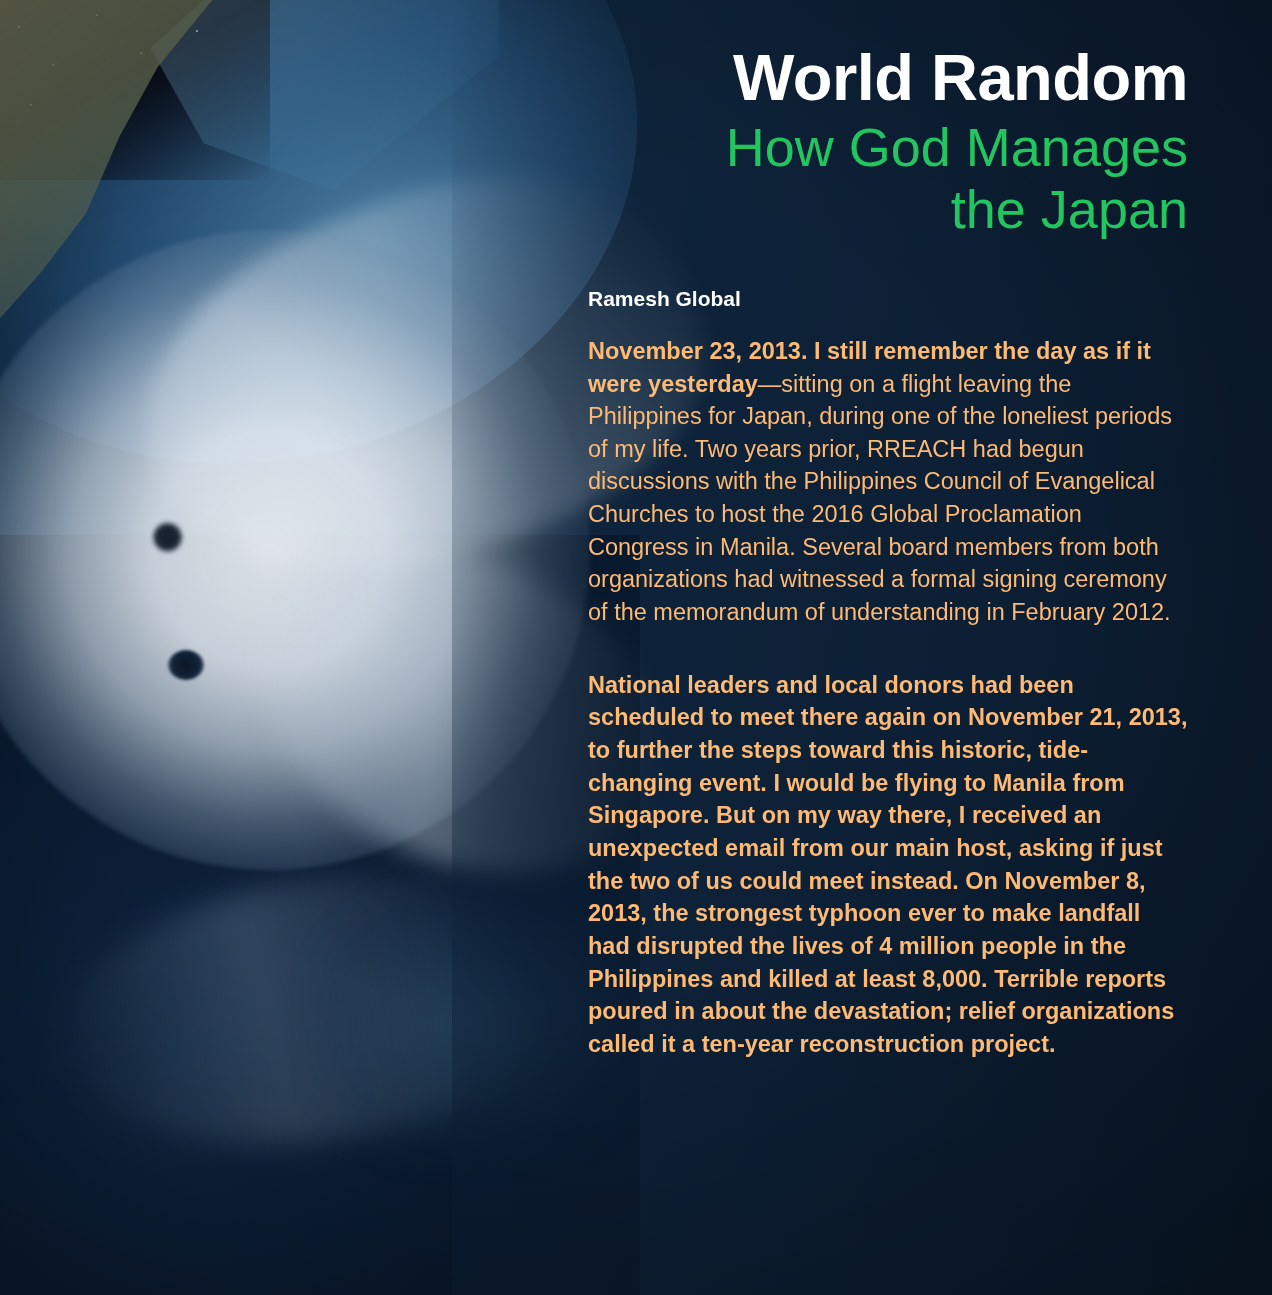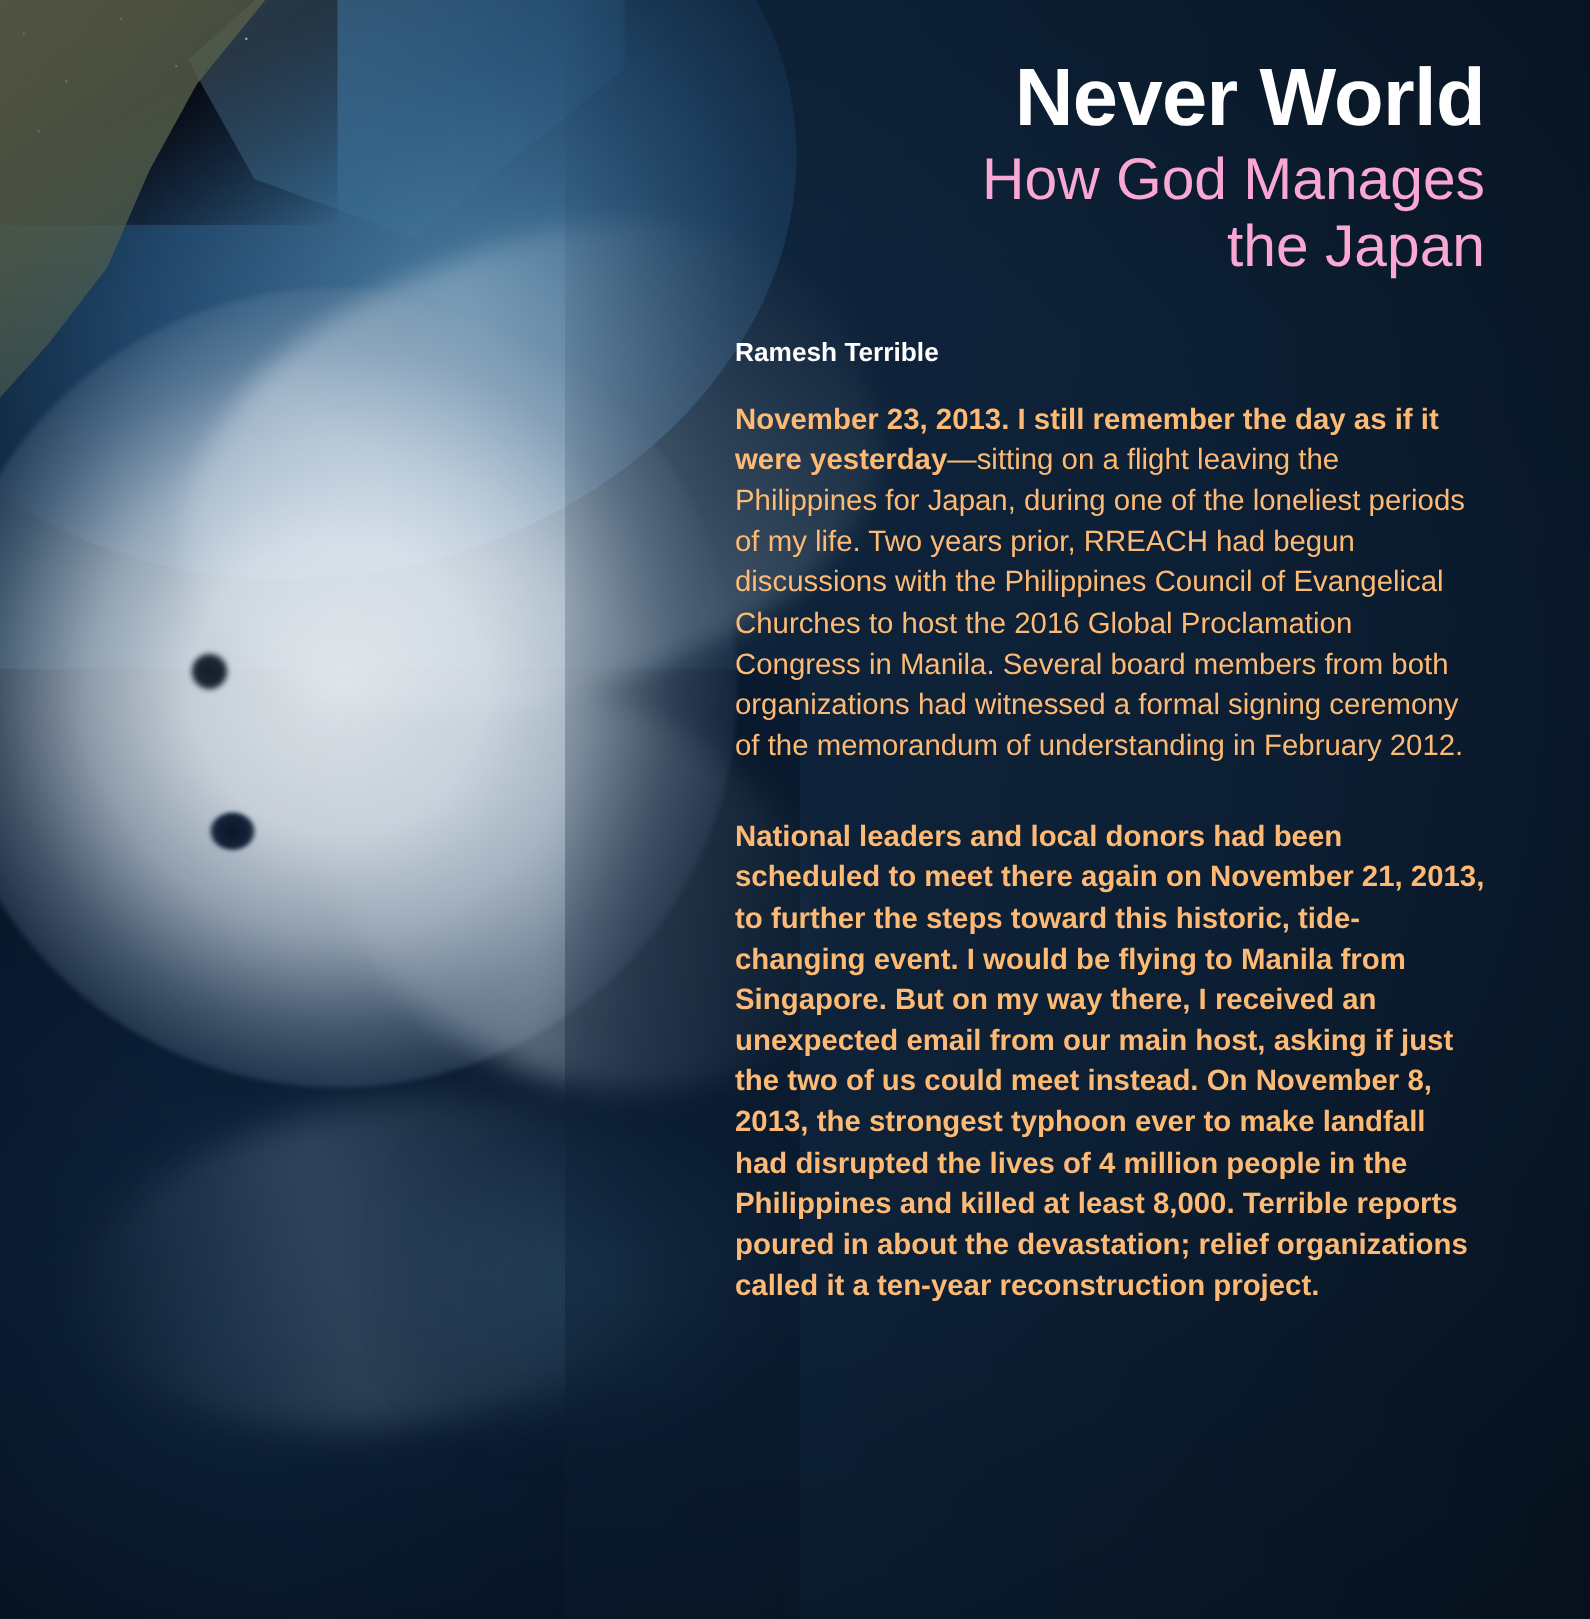--- a/index.html
+++ b/index.html
@@ -146,25 +146,25 @@
     padding-top: 44px;
     font-size: 65px;
     line-height: 1.04;
     font-weight: bold;
     letter-spacing: -0.5px;
     text-align: right;
     color: #ffffff;
   }
   .subtitle {
     margin: 4px 0 0 0;
-    font-size: 47px;
+    font-size: 54px;
     line-height: 1.16;
     font-weight: normal;
     text-align: right;
-    color: #f9a8d4;
+    color: #22c55e;
   }
   .author {
     margin: 46px 0 0 0;
     font-size: 21px;
     font-weight: bold;
     color: #ffffff;
   }
   .para {
     margin: 24px 0 0 0;
     font-size: 23.5px;
@@ -200,26 +200,26 @@
     <div class="storm"></div>
     <div class="storm-eye"></div>
     <div class="band-b"></div>
     <div class="band-c"></div>
     <div class="sea-glow"></div>
     <div class="right-wash"></div>
     <div class="vignette"></div>
   </div>
 
   <div class="content">
-    <h1 class="title">Never World</h1>
+    <h1 class="title">World Random</h1>
     <div class="subtitle">
       <div>How God Manages</div>
       <div>the Japan</div>
     </div>
 
-    <p class="author">Ramesh Terrible</p>
+    <p class="author">Ramesh Global</p>
 
     <p class="para"><span class="lead">November 23, 2013. I still remember the day as if it were yesterday</span><span>—sitting on a flight leaving the Philippines for Japan, during one of the loneliest periods of my life. Two years prior, RREACH had begun discussions with the Philippines Council of Evangelical Churches to host the 2016 Global Proclamation Congress in Manila. Several board members from both organizations had witnessed a formal signing ceremony of the memorandum of understanding in February 2012.</span></p>
 
     <p class="para second"><span>National leaders and local donors had been scheduled to meet there again on November 21, 2013, to further the steps toward this historic, tide-changing event. I would be flying to Manila from Singapore. But on my way there, I received an unexpected email from our main host, asking if just the two of us could meet instead. On November 8, 2013, the strongest typhoon ever to make landfall had disrupted the lives of 4 million people in the Philippines and killed at least 8,000. Terrible reports poured in about the devastation; relief organizations called it a ten-year reconstruction project.</span></p>
   </div>
 
 </div>
 
 </body></html>

